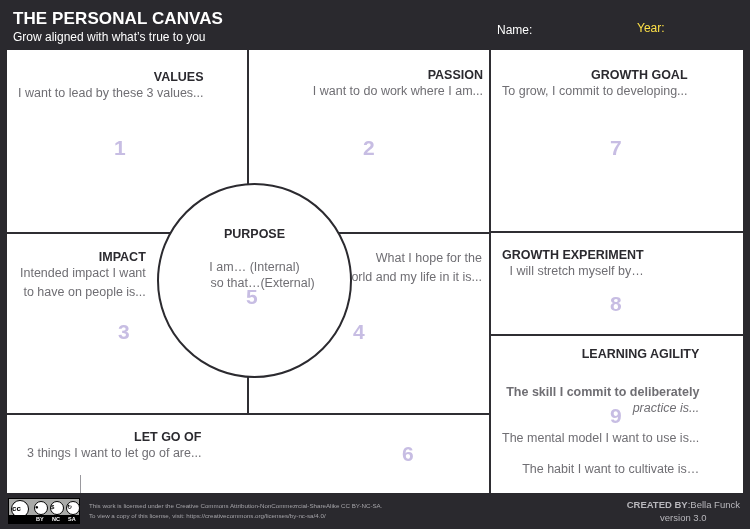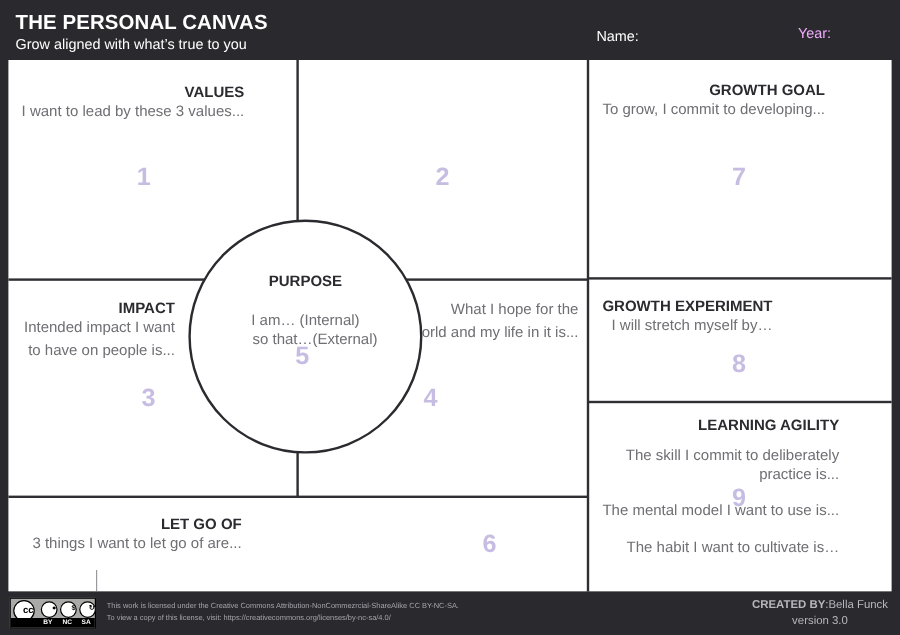--- a/index.html
+++ b/index.html
@@ -3,38 +3,38 @@
 <meta charset="utf-8">
 <style>
   * { box-sizing: border-box; margin: 0; padding: 0; }
   html, body { width: 750px; height: 529px; overflow: hidden; background: #2a292e; }
   body { font-family: "Liberation Sans", sans-serif; position: relative; }
 
   .header { position: absolute; left: 0; top: 0; width: 718px; height: 50px; background: #2a292e; }
   .title { position: absolute; left: 13px; top: 9px; color: #ffffff; font-size: 17px; font-weight: bold; letter-spacing: 0.1px; }
   .subtitle { position: absolute; left: 13px; top: 30px; color: #ffffff; font-size: 12px; }
   .name-label { position: absolute; left: 497px; top: 23px; color: #ffffff; font-size: 12px; }
-  .year-label { position: absolute; left: 637px; top: 21px; color: #f0abfc; font-size: 12px; margin-left: 28px; }
+  .year-label { position: absolute; left: 637px; top: 21px; color: #fde047; font-size: 12px; }
 
   .canvas { position: absolute; left: 7px; top: 50px; width: 736px; height: 443px; background: #ffffff; }
 
   .line { position: absolute; background: #2f2e33; }
 
   .block { position: absolute; text-align: right; }
   .heading { font-size: 12.5px; font-weight: bold; color: #2b2a2f; }
   .prompt { font-size: 12.5px; color: #6f6e73; line-height: 19px; }
   .num { position: absolute; font-size: 21px; font-weight: bold; color: #c7bde3; }
 
   .circle { position: absolute; left: 150px; top: 133px; width: 195px; height: 195px; border: 2px solid #2b2a2f; border-radius: 50%; background: #ffffff; }
 
   .footer { position: absolute; left: 0; top: 493px; width: 750px; height: 36px; background: #2a292e; }
   .cc-badge { position: absolute; left: 8px; top: 5px; width: 72px; height: 26px; background: #a9aaa8; border: 1px solid #000; }
   .cc-badge .strip { position: absolute; left: 0; bottom: 0; width: 100%; height: 8px; background: #000; }
   .cc-badge .lbl { position: absolute; bottom: 0; font-size: 5.5px; font-weight: bold; color: #fff; line-height: 8px; }
-  .cc-circle { position: absolute; top: 2px; border: 1.5px solid #000; background: #fff; border-radius: 50%; font-size: 6px; font-weight: bold; text-align: right; color: #000; }
+  .cc-circle { position: absolute; top: 2px; border: 1.5px solid #000; background: #fff; border-radius: 50%; font-size: 6px; font-weight: bold; text-align: left; color: #000; }
   .license { position: absolute; left: 89px; top: 8px; font-size: 6.2px; color: #a5a4a9; line-height: 9.5px; }
   .credit { position: absolute; right: 10px; top: 6px; text-align: center; color: #b8b7bc; font-size: 9.5px; line-height: 12.5px; }
   .credit b { font-weight: bold; }
 </style>
 </head>
 <body>
 
 <div class="header">
   <div class="title">THE PERSONAL CANVAS</div>
   <div class="subtitle">Grow aligned with what’s true to you</div>
@@ -52,20 +52,24 @@
   <div class="line" style="left:483px; top:181px; width:253px; height:2px;"></div>
   <div class="line" style="left:483px; top:284px; width:253px; height:2px;"></div>
   <div class="line" style="left:73px; top:425px; width:1px; height:18px; background:#9a999e;"></div>
 
   <div class="block" style="left:11px; top:20px;">
     <div class="heading">VALUES</div>
     <div class="prompt">I want to lead by these 3 values...</div>
   </div>
   <div class="num" style="left:107px; top:86px;">1</div>
 
+  <div class="block" style="right:260px; top:18px; text-align:right;">
+    <div class="heading">PASSION</div>
+    <div class="prompt">I want to do work where I am...</div>
+  </div>
   <div class="num" style="left:356px; top:86px;">2</div>
 
   <div class="block" style="left:13px; top:200px;">
     <div class="heading">IMPACT</div>
     <div class="prompt">Intended impact I want</div>
     <div class="prompt">to have on people is...</div>
   </div>
   <div class="num" style="left:111px; top:270px;">3</div>
 
   <div class="block" style="right:261px; top:199px; text-align:right;">
@@ -96,22 +100,22 @@
   <div class="num" style="left:603px; top:86px;">7</div>
 
   <div class="block" style="left:495px; top:198px;">
     <div class="heading">GROWTH EXPERIMENT</div>
     <div class="prompt">I will stretch myself by…</div>
   </div>
   <div class="num" style="left:603px; top:242px;">8</div>
 
   <div class="block" style="left:495px; top:297px;">
     <div class="heading">LEARNING AGILITY</div>
-    <div class="prompt" style="margin-top:10px; line-height:16px;">The skill I commit to deliberately</div>
-    <div class="prompt" style="line-height:16px;">practice is...</div>
+    <div class="prompt" style="margin-top:23px; line-height:16px;font-weight:bold;">The skill I commit to deliberately</div>
+    <div class="prompt" style="line-height:16px;font-style:italic;">practice is...</div>
     <div class="prompt" style="margin-top:14px; line-height:16px;">The mental model I want to use is...</div>
     <div class="prompt" style="margin-top:15px; line-height:16px;">The habit I want to cultivate is…</div>
   </div>
   <div class="num" style="left:603px; top:354px;">9</div>
 </div>
 
 <div class="footer">
   <div class="cc-badge">
     <div class="cc-circle" style="left:2px; width:18px; height:18px; line-height:15px; font-size:8px; top:1px;"><span>cc</span></div>
     <div class="cc-circle" style="left:25px; width:14px; height:14px; line-height:11px;">●</div>

